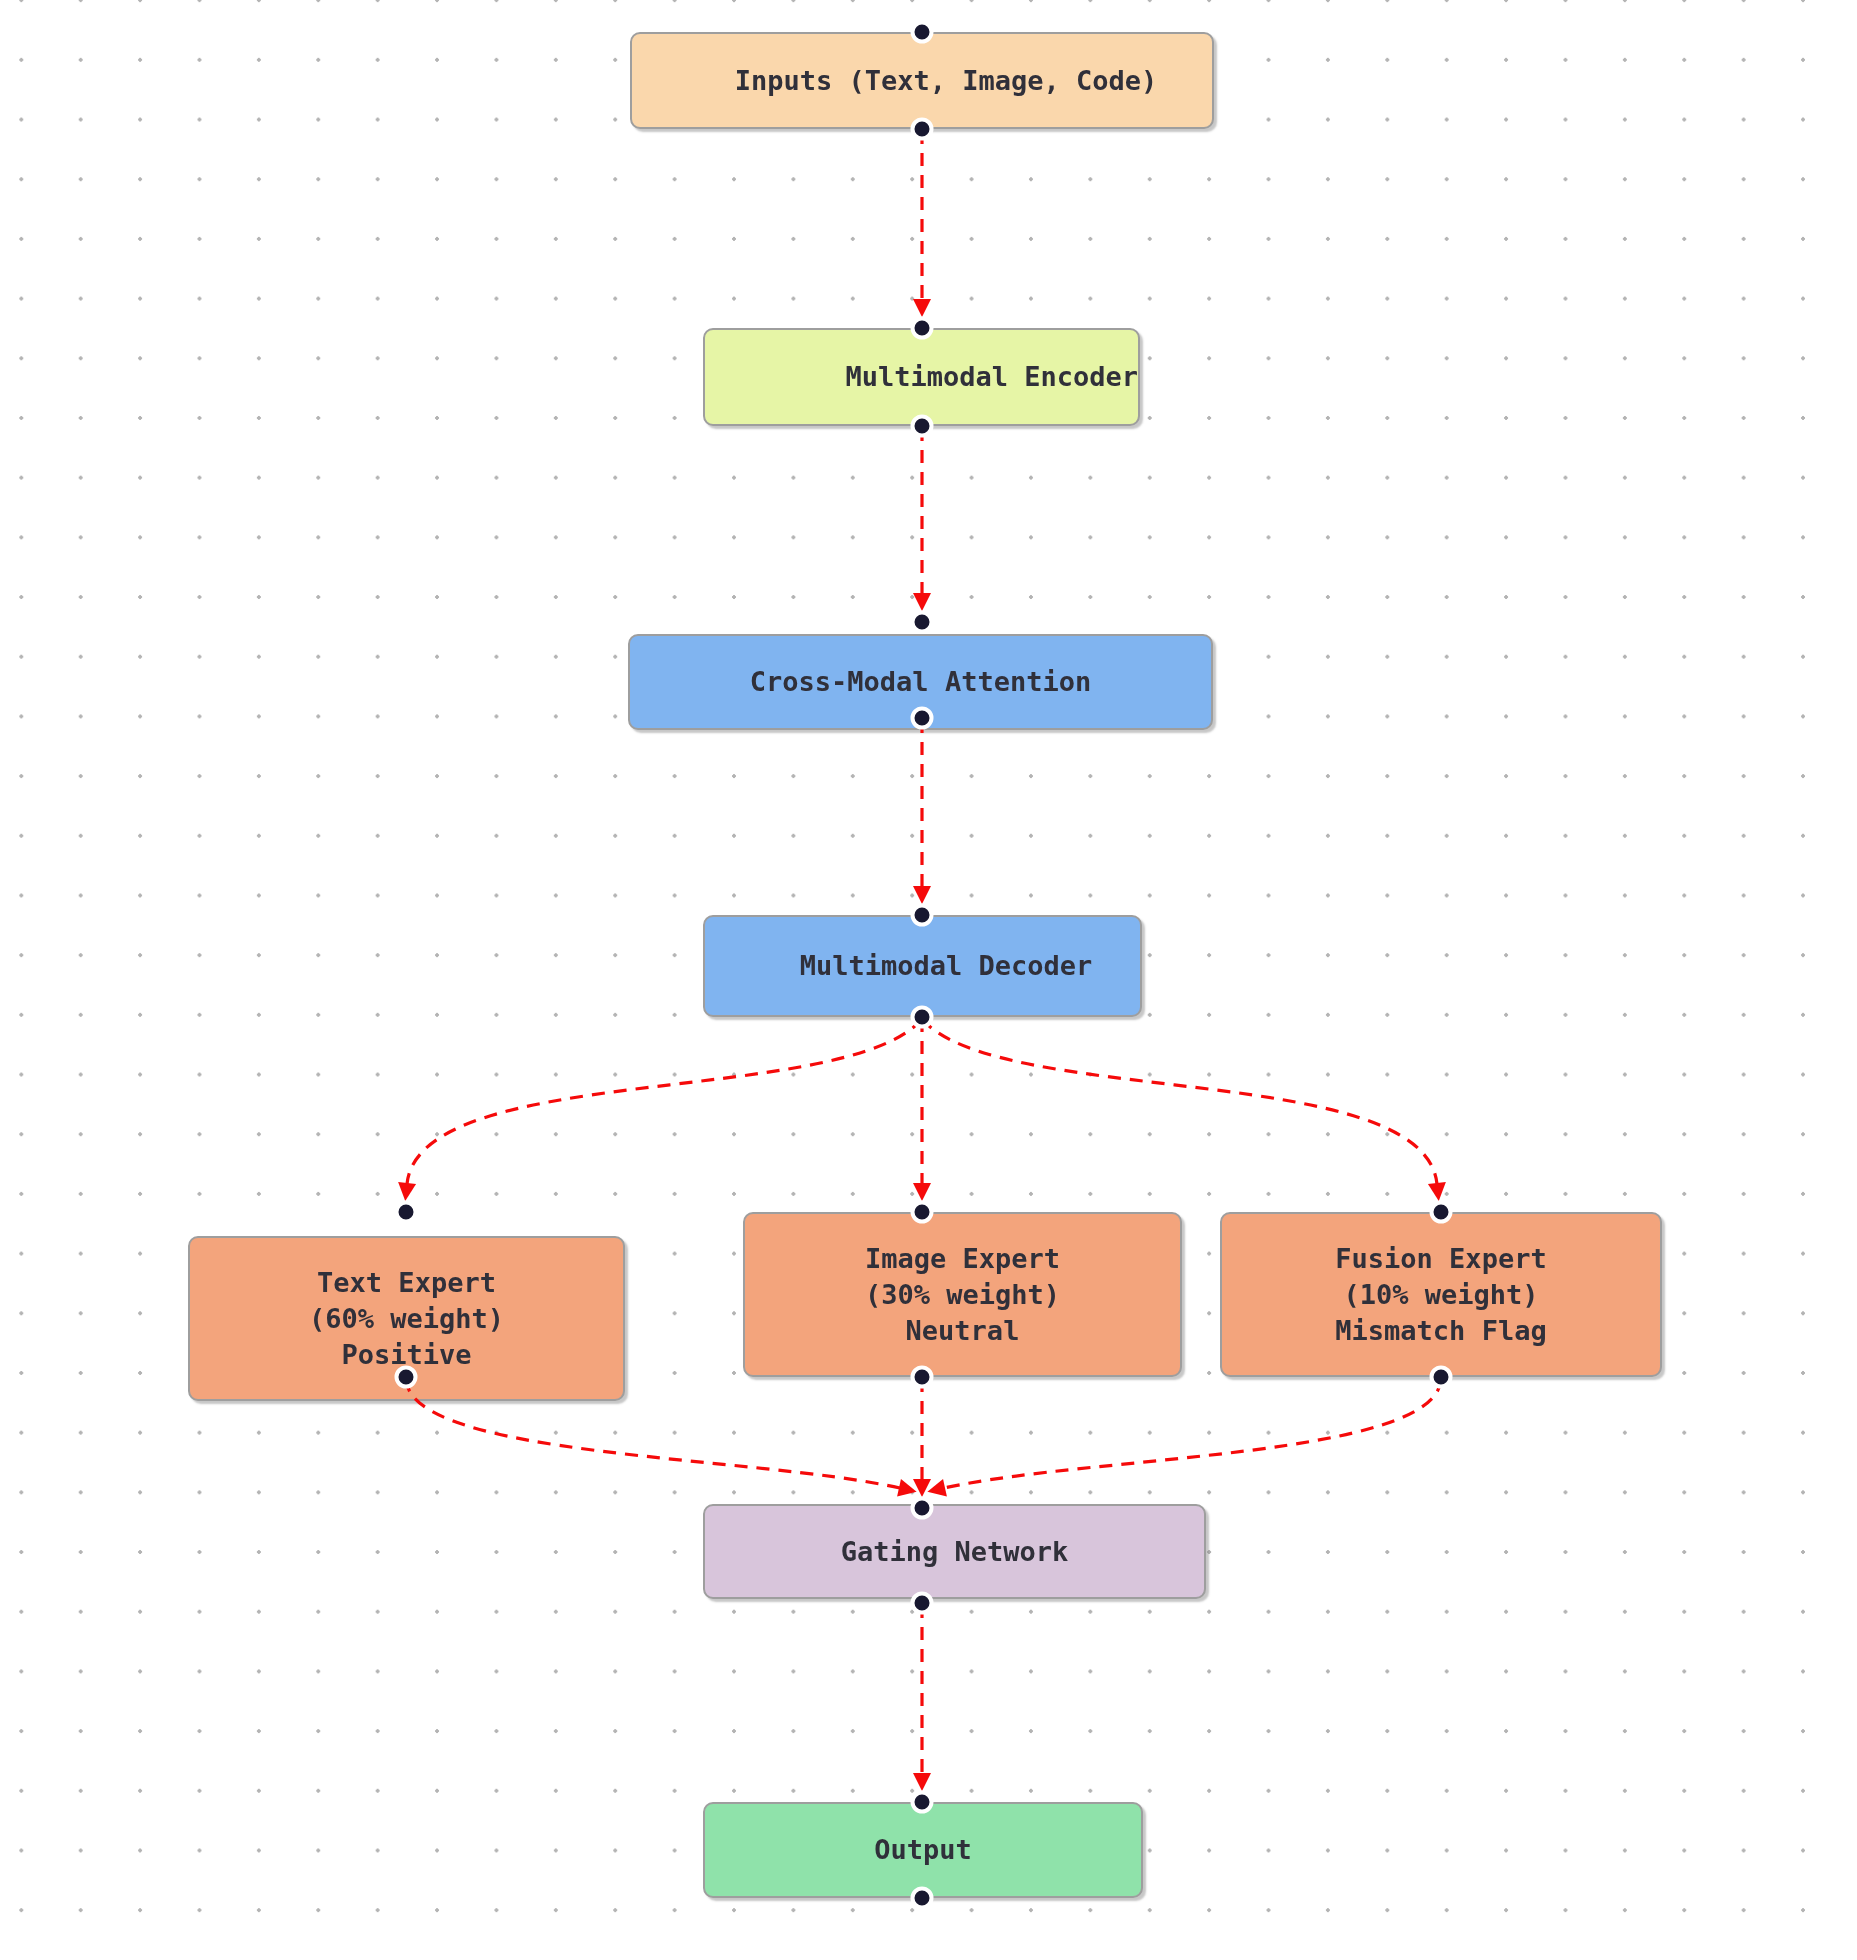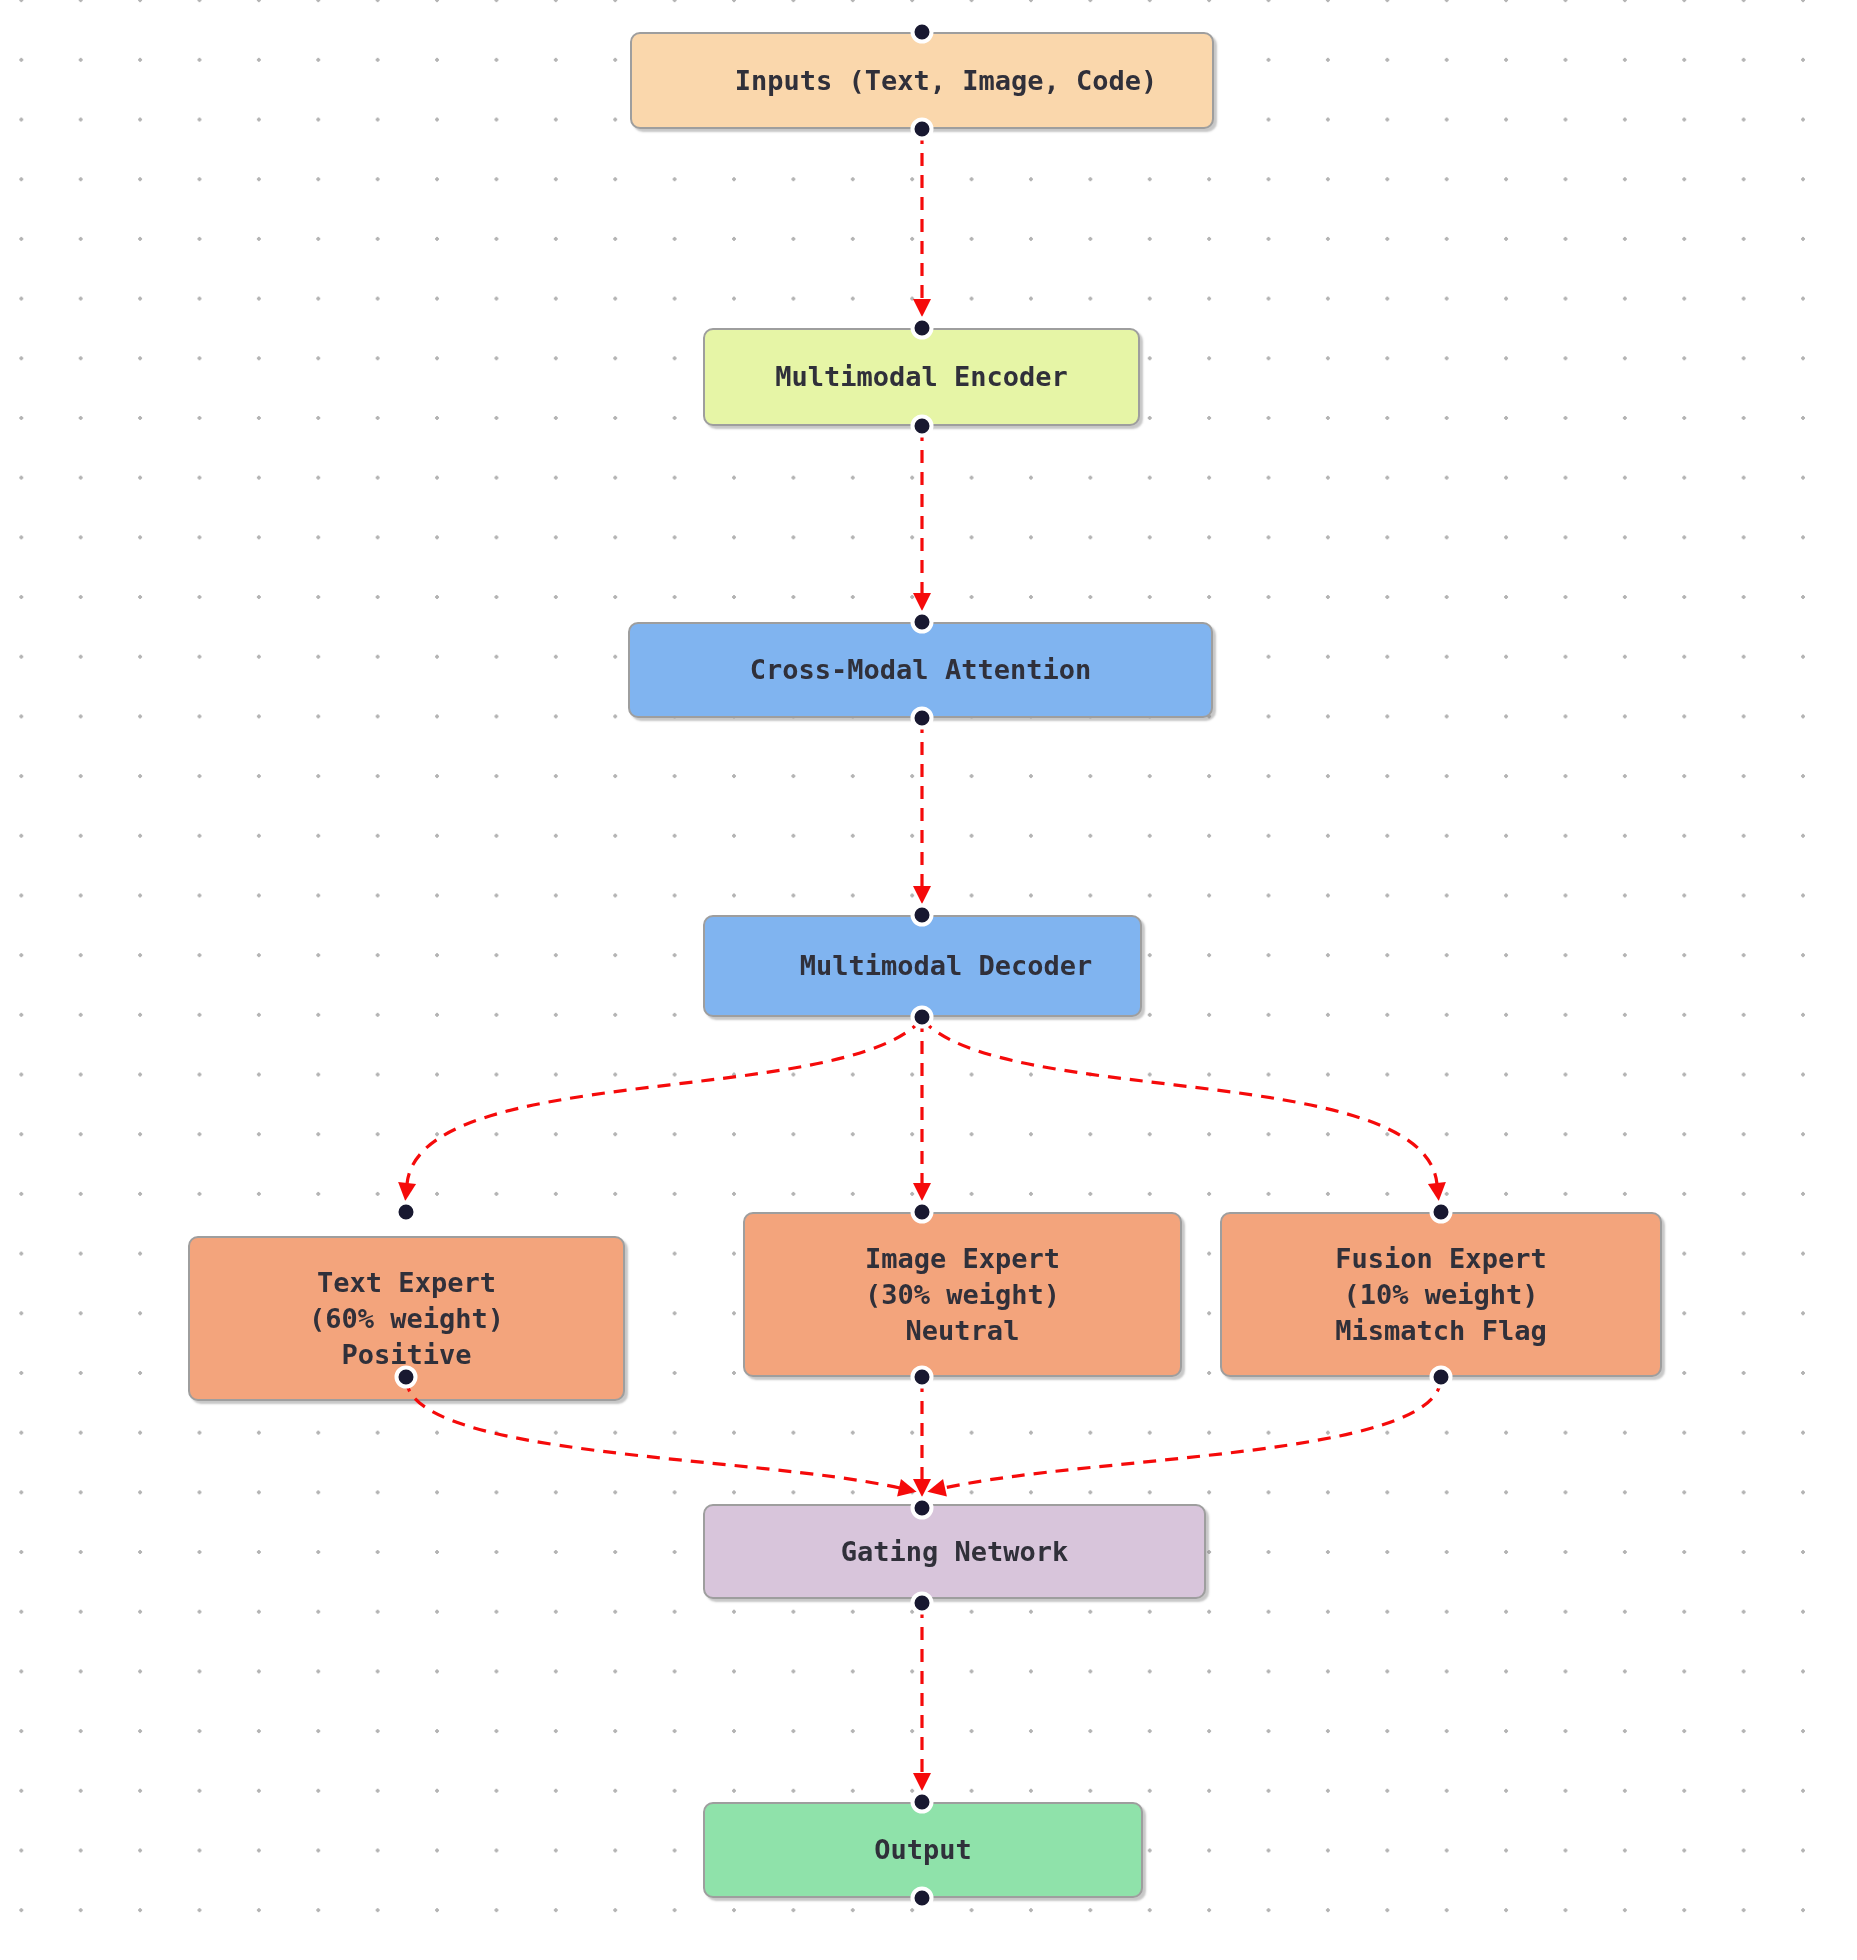--- a/index.html
+++ b/index.html
@@ -25,21 +25,21 @@
     justify-content:center;
     text-align:center;
     font-size:27px;
     font-weight:700;
     color:#30303a;
     letter-spacing:0px;
     line-height:36px;
     cursor:move;
   }
   #n-inputs      {left:630px;  top:32px;   width:584px; height:97px;}
-  #n-encoder     {left:703px;  top:328px;  width:437px; height:98px;}
+  #n-encoder     {left:703px;  top:328px;  width:437px; height:98px;align-items:flex-end;}
   #n-attention   {left:628px;  top:622px;  width:585px; height:96px;}
   #n-decoder     {left:703px;  top:915px;  width:439px; height:102px;padding-left:47px;}
   #n-text-expert {left:188px;  top:1212px; width:437px; height:165px;}
   #n-image-expert{left:703px;  top:1212px; width:439px; height:165px;}
   #n-fusion-expert{left:1220px;top:1212px; width:442px; height:165px;}
   #n-gating      {left:703px;  top:1504px; width:503px; height:95px;}
   #n-output      {left:703px;  top:1802px; width:440px; height:96px;}
 
   #wires{
     position:absolute;left:0;top:0;width:1857px;height:1960px;
@@ -67,21 +67,21 @@
 <div id="canvas">
 
   <div class="node" id="n-inputs" style="background: rgb(250, 215, 172); padding-left: 48px;">
     <span>Inputs (Text, Image, Code)</span>
   </div>
 
   <div class="node" id="n-encoder" style="background: rgb(230, 245, 166);">
     <span>Multimodal Encoder</span>
   </div>
 
-  <div class="node" id="n-attention" style="background: rgb(128, 180, 240);">
+  <div class="node" id="n-attention" style="background: rgb(128, 180, 240); margin-top: 12px;">
     <span>Cross-Modal Attention</span>
   </div>
 
   <div class="node" id="n-decoder" style="background: rgb(128, 180, 240);">
     <span>Multimodal Decoder</span>
   </div>
 
   <div class="node" id="n-text-expert" style="background: rgb(243, 164, 124); margin-top: 24px;">
     <span>Text Expert</span>
     <span>(60% weight)</span>

